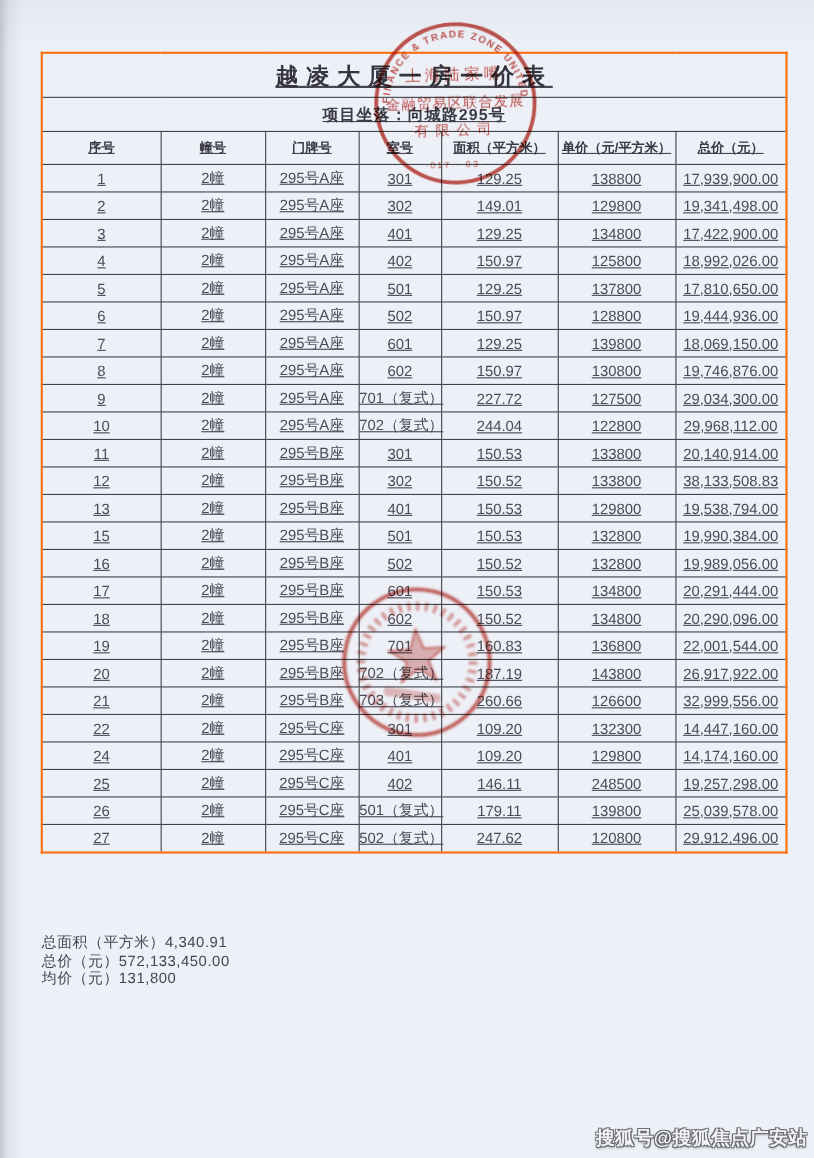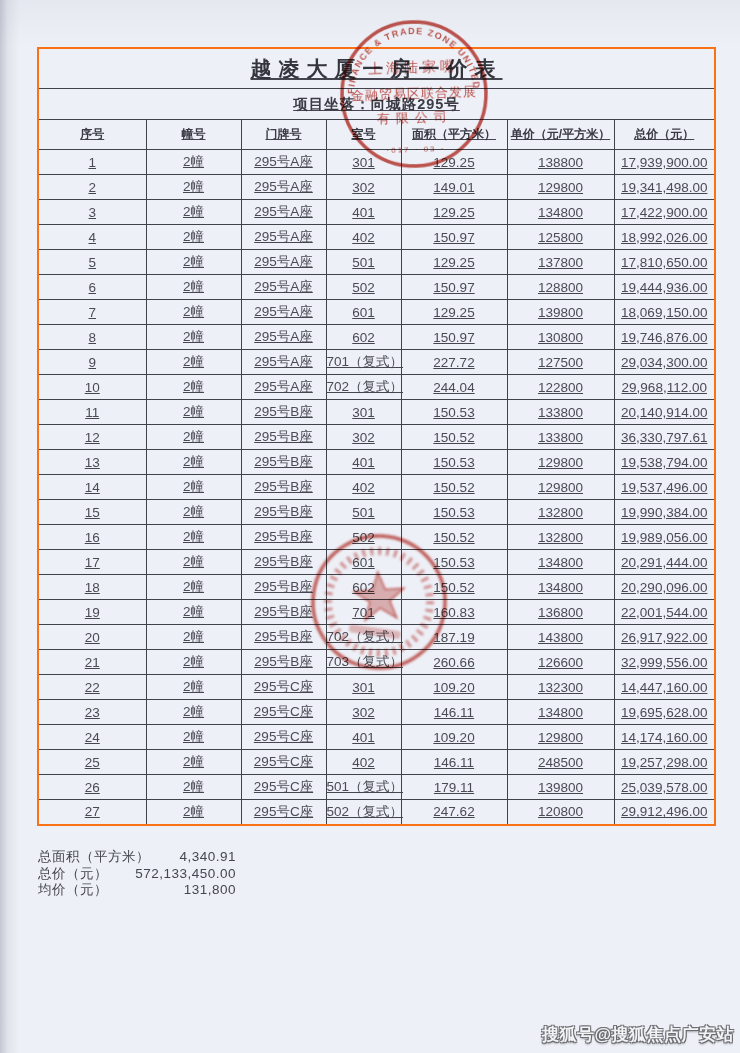--- a/index.html
+++ b/index.html
@@ -36,21 +36,21 @@
     height:29px;font-size:12px;font-weight:bold;color:#393a43;letter-spacing:0px;
   }
   tbody tr{height:25px;}
   tbody td{color:#4a4b55;}
 
   
   .summary{
     position:absolute;left:38px;top:849px;width:198px;
     font-size:13.5px;color:#45464f;letter-spacing:0.5px;
   }
-  .summary-row{display:flex;justify-content:space-between;line-height:16.5px;}
+  .summary-row{display:flex;line-height:16.5px;}
   .summary-row .val{text-align:right;}
 
   
   .stamp{position:absolute;pointer-events:none;mix-blend-mode:multiply;}
   .stamp-top{left:330px;top:16px;width:168px;height:156px;
     filter:blur(0.5px);opacity:0.85;transform:rotate(-2deg);}
   .stamp-middle{left:309px;top:532px;width:140px;height:140px;
     filter:blur(1.1px);opacity:0.8;transform:rotate(8deg);}
 
   
@@ -196,41 +196,32 @@
           <td>133800</td>
           <td>20,140,914.00</td>
         </tr>
         <tr>
           <td>12</td>
           <td>2幢</td>
           <td>295号B座</td>
           <td>302</td>
           <td>150.52</td>
           <td>133800</td>
-          <td>36,330,797.61</td>
+          <td>38,133,508.83</td>
         </tr>
         <tr>
           <td>13</td>
           <td>2幢</td>
           <td>295号B座</td>
           <td>401</td>
           <td>150.53</td>
           <td>129800</td>
           <td>19,538,794.00</td>
         </tr>
         <tr>
-          <td>14</td>
-          <td>2幢</td>
-          <td>295号B座</td>
-          <td>402</td>
-          <td>150.52</td>
-          <td>129800</td>
-          <td>19,537,496.00</td>
-        </tr>
-        <tr>
           <td>15</td>
           <td>2幢</td>
           <td>295号B座</td>
           <td>501</td>
           <td>150.53</td>
           <td>132800</td>
           <td>19,990,384.00</td>
         </tr>
         <tr>
           <td>16</td>
@@ -287,29 +278,20 @@
           <td>32,999,556.00</td>
         </tr>
         <tr>
           <td>22</td>
           <td>2幢</td>
           <td>295号C座</td>
           <td>301</td>
           <td>109.20</td>
           <td>132300</td>
           <td>14,447,160.00</td>
-        </tr>
-        <tr>
-          <td>23</td>
-          <td>2幢</td>
-          <td>295号C座</td>
-          <td>302</td>
-          <td>146.11</td>
-          <td>134800</td>
-          <td>19,695,628.00</td>
         </tr>
         <tr>
           <td>24</td>
           <td>2幢</td>
           <td>295号C座</td>
           <td>401</td>
           <td>109.20</td>
           <td>129800</td>
           <td>14,174,160.00</td>
         </tr>

